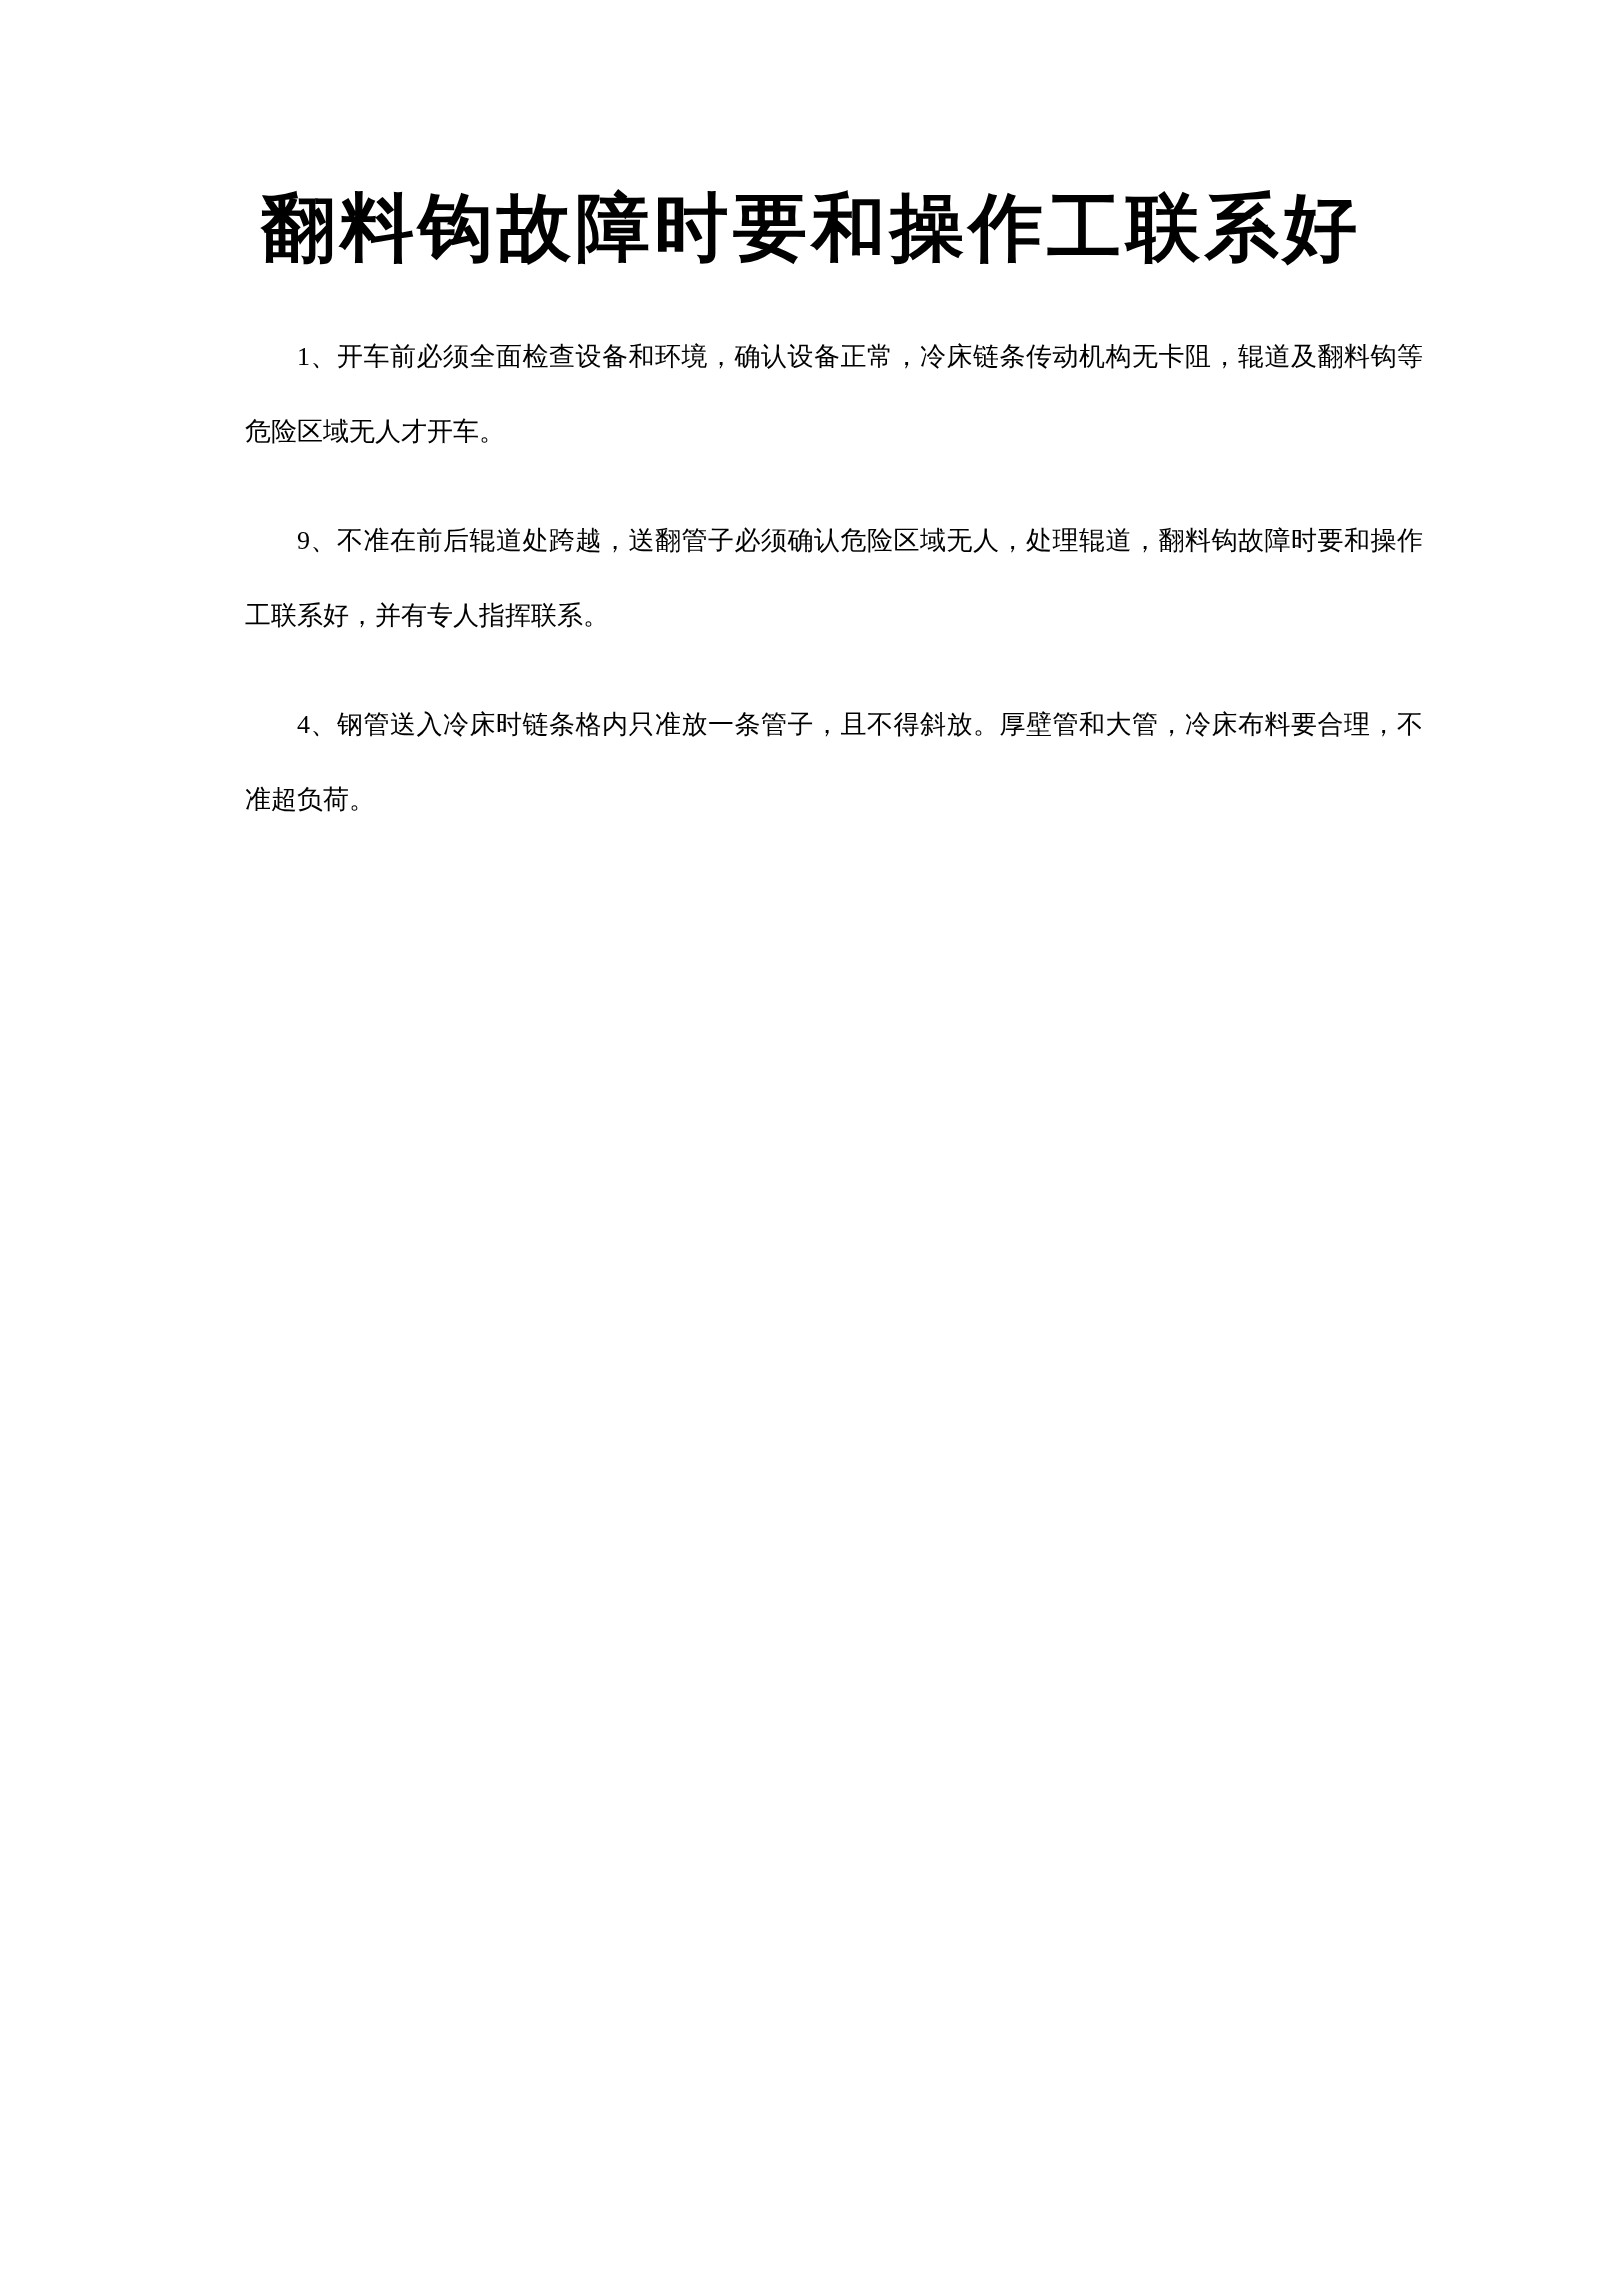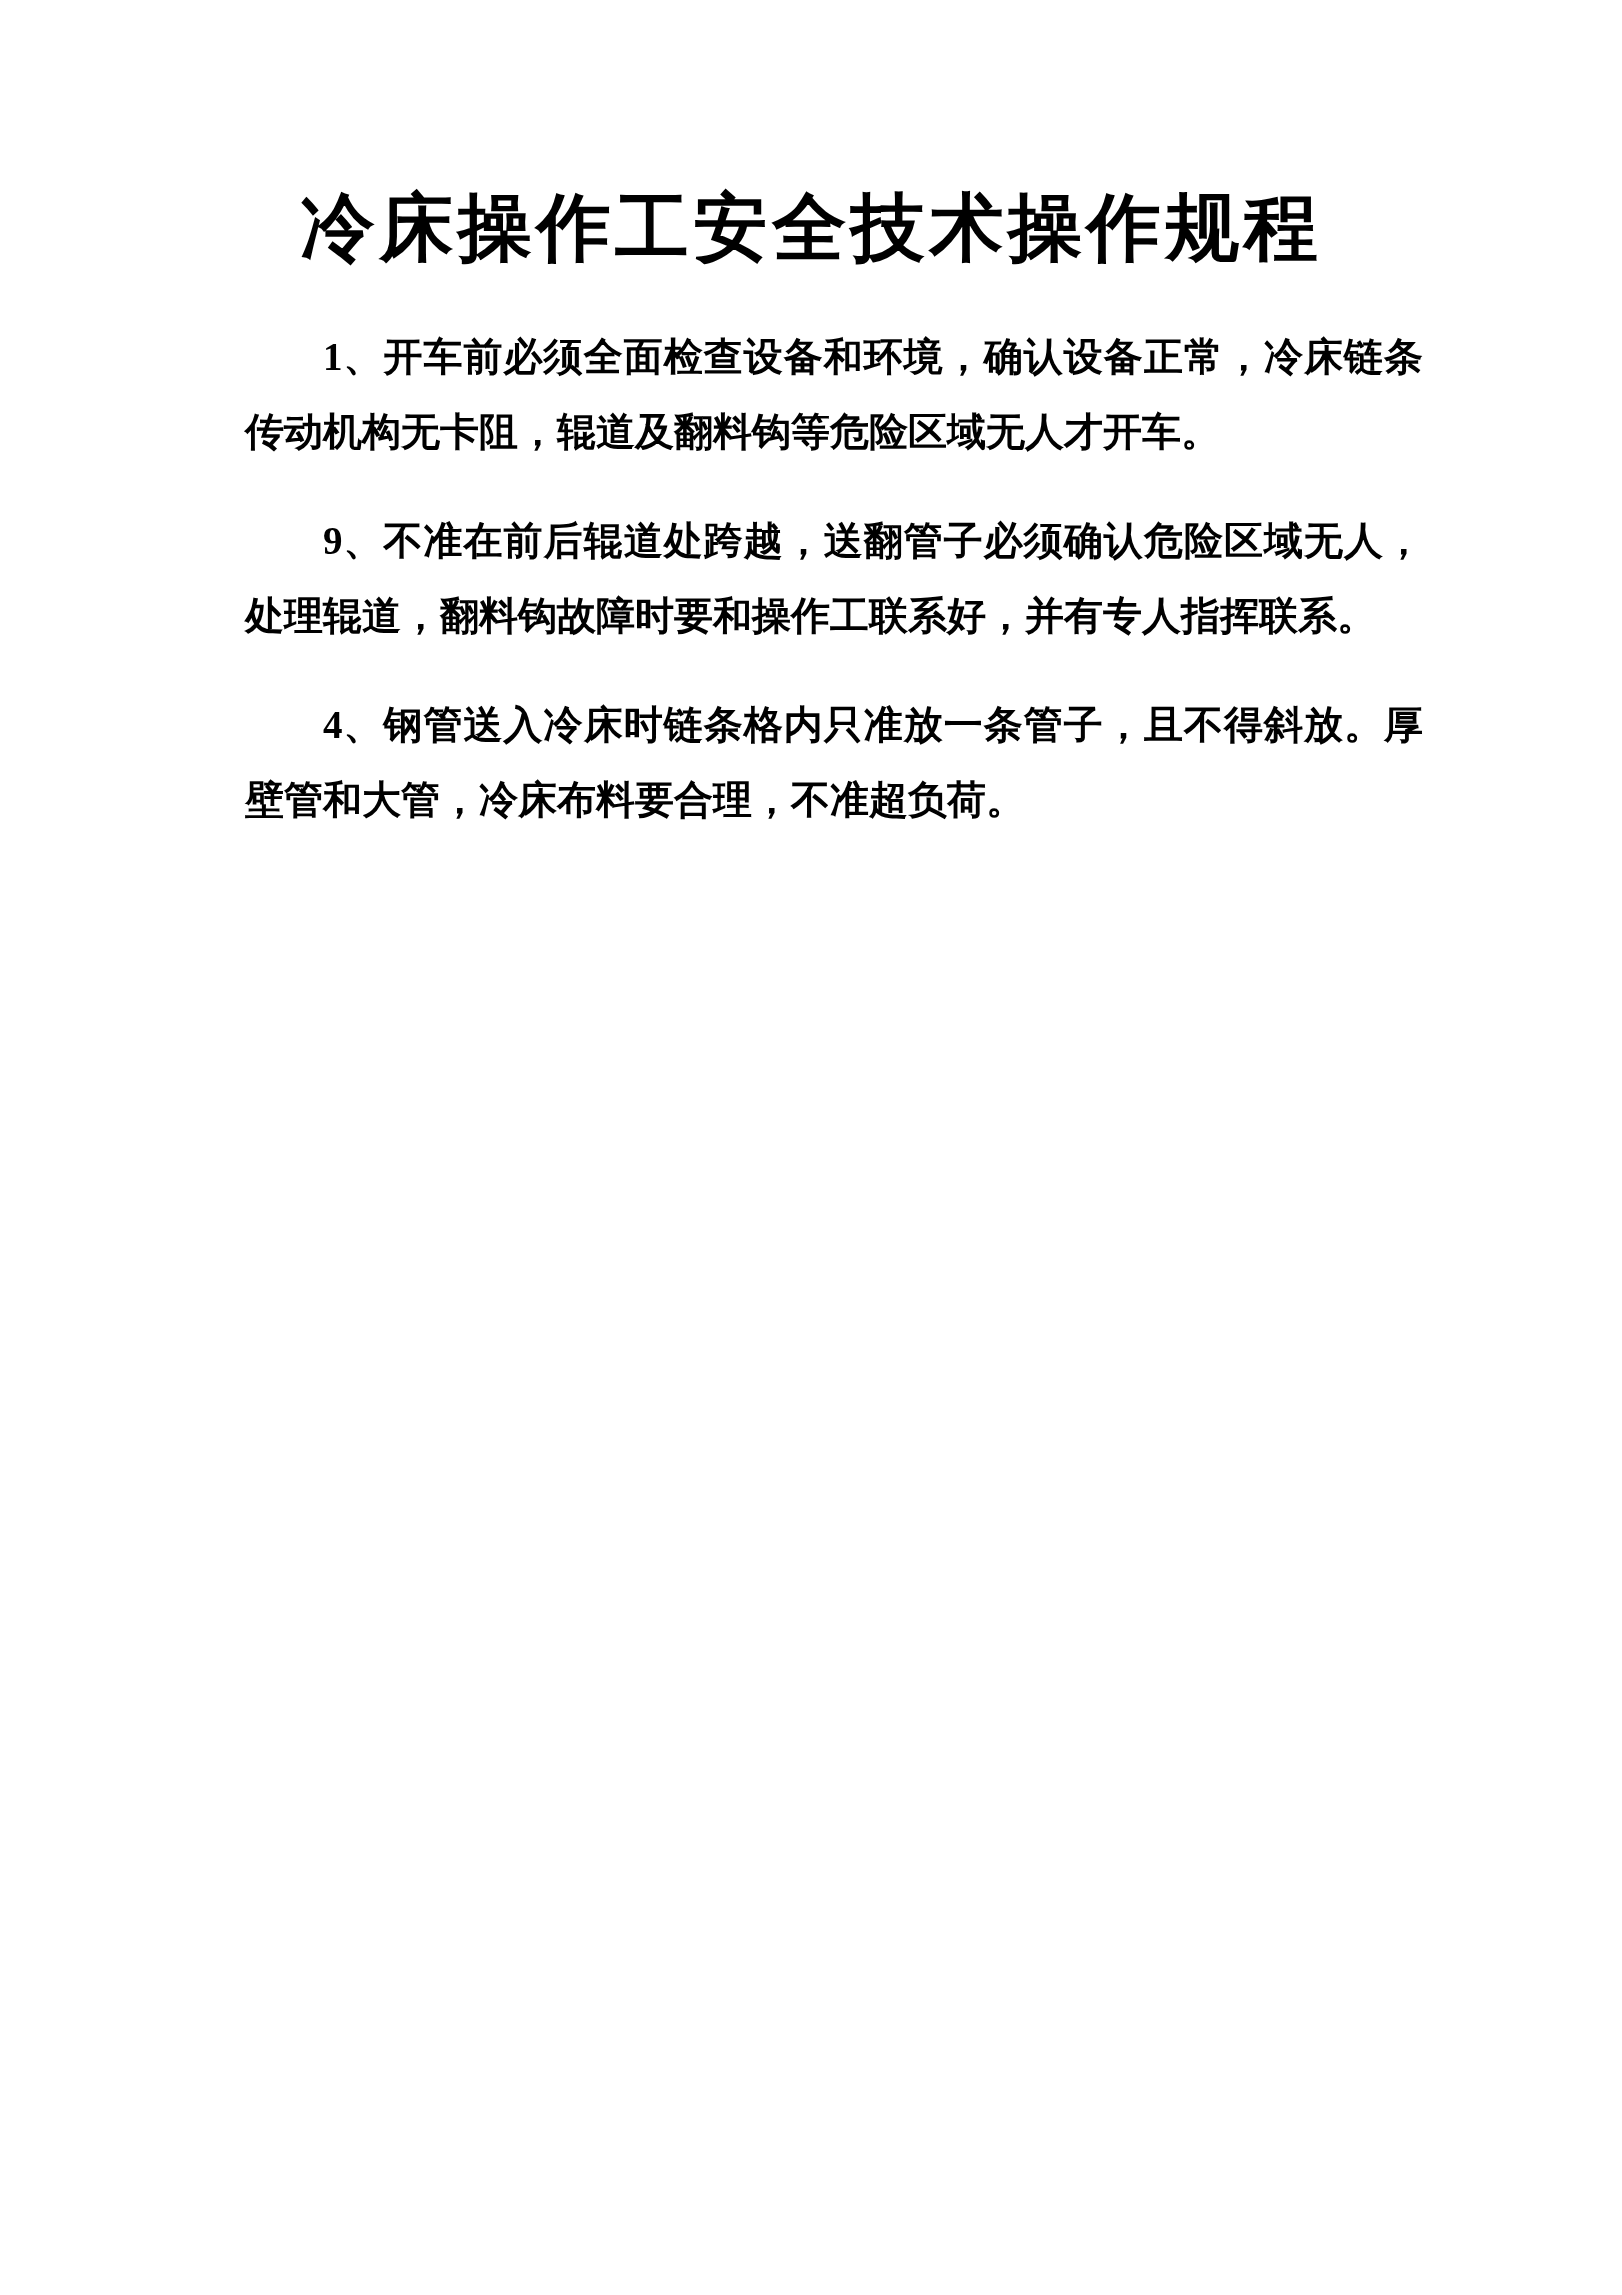--- a/index.html
+++ b/index.html
@@ -21,41 +21,40 @@
     padding: 0;
     font-size: 74px;
     line-height: 87px;
     font-weight: 700;
     text-align: center;
     letter-spacing: 4.6px;
     white-space: nowrap;
   }
   .doc-content {
     margin: 47px 200px 0 245px; 
-    font-size: 39px;
+    font-size: 26px;
     line-height: 75px;
     text-align: justify;
     word-break: break-all;
     overflow-wrap: break-word;
-    font-weight: bold;
   }
   .doc-content p {
     margin: 0 0 34px 0;
     padding: 0;
     text-indent: 2em;
   }
   .doc-content p:last-child {
     margin-bottom: 0;
   }
 </style>
 </head>
 <body>
 
 <div class="page">
-  <h1 class="doc-title">冷床操作工安全技术操作规程</h1>
+  <h1 class="doc-title">翻料钩故障时要和操作工联系好</h1>
 
   <div class="doc-content">
     <p>1、开车前必须全面检查设备和环境，确认设备正常，冷床链条传动机构无卡阻，辊道及翻料钩等危险区域无人才开车。</p>
     <p>9、不准在前后辊道处跨越，送翻管子必须确认危险区域无人，处理辊道，翻料钩故障时要和操作工联系好，并有专人指挥联系。</p>
     <p>4、钢管送入冷床时链条格内只准放一条管子，且不得斜放。厚壁管和大管，冷床布料要合理，不准超负荷。</p>
   </div>
 </div>
 
 
 </body></html>

